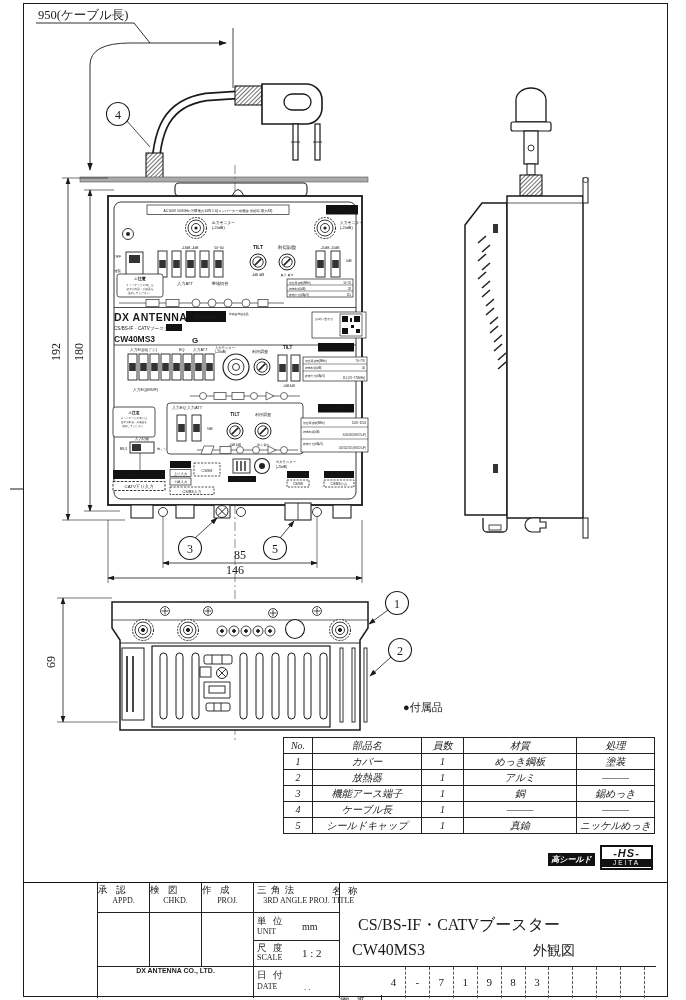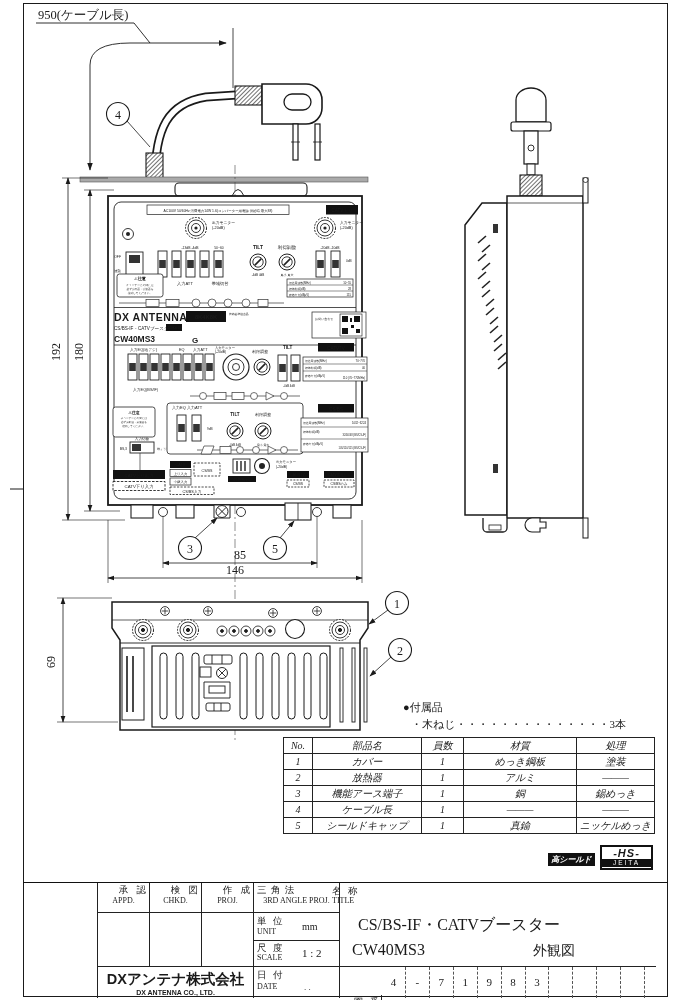--- a/index.html
+++ b/index.html
@@ -22,21 +22,21 @@
             font-family:Liberation Mono, monospace;font-size:8px;font-style:italic;font-weight:bold;
             display:flex;align-items:center;justify-content:center;}
   .hsbox{left:600px;top:845px;width:53px;height:25px;border:2px solid #111;background:#fff;box-sizing:border-box;}
   .hsbox .hs{font-family:"Liberation Sans",sans-serif;font-weight:bold;font-style:italic;
              font-size:11px;text-align:center;line-height:12px;letter-spacing:1px;}
   .hsbox .jeita{background:#111;color:#fff;font-family:"Liberation Sans",sans-serif;
              font-size:6.5px;text-align:center;line-height:8px;letter-spacing:2px;}
   
   .tb{left:23px;top:882px;width:645px;height:115px;border-top:1.6px solid #111;box-sizing:border-box;font-size:9px;}
   .tb .cell{position:absolute;box-sizing:border-box;border-right:1px solid #222;border-bottom:1px solid #222;}
-  .tb .jp{font-size:9.5px;letter-spacing:3px;text-align:right;line-height:11px;padding-top:2px;}
+  .tb .jp{font-size:9.5px;letter-spacing:3px;text-align:left;line-height:11px;padding-top:2px;}
   .tb .en{font-size:8px;text-align:center;line-height:9px;}
   .tb .left{text-align:left;padding-left:3px;letter-spacing:1px;}
   .digits{display:flex;height:100%;}
   .digits .d{flex:1;border-left:1px dashed #555;text-align:center;font-size:11px;line-height:30px;}
   .digits .d:first-child{border-left:none;}
   .company{font-family:"Liberation Sans",sans-serif;font-weight:bold;text-align:center;}
 </style>
 </head>
 <body>
 
@@ -486,21 +486,20 @@
     <line x1="388" y1="610" x2="369" y2="624" stroke="#1a1a1a" stroke-width="0.8" marker-end="url(#ar)"></line>
     <circle cx="400" cy="650" r="11.5" fill="#fff" stroke="#1a1a1a" stroke-width="1.1"></circle>
     <text x="400" y="654.5" font-size="12" text-anchor="middle">2</text>
     <line x1="391" y1="657" x2="370" y2="676" stroke="#1a1a1a" stroke-width="0.8" marker-end="url(#ar)"></line>
 
     <line x1="10" y1="489" x2="23" y2="489" stroke="#1a1a1a" stroke-width="1"></line>
   </svg>
 
   <div class="abs acc">
     <div>●付属品</div>
-    <div style="padding-left:8px;">・木ねじ・・・・・・・・・・・・・・3本</div>
   </div>
 
   <table class="abs parts">
     <tbody>
         <tr>
       <th style="width:24px">No.</th>
       <th style="width:104px">部品名</th>
       <th style="width:37px">員数</th>
       <th style="width:108px">材質</th>
       <th>処理</th>
@@ -583,21 +582,20 @@
       <span style="position:absolute;left:48px;top:6px;font-size:11px;">1 : 2</span>
       </div>
     <div class="cell" style="left:305px;top:0;width:328px;height:84px;border-right:none;">
       <span style="position:absolute;left:4px;top:2px;font-size:9.5px;letter-spacing:2px;">名 称</span>
       <span style="position:absolute;left:4px;top:13px;font-size:8px;">TITLE</span>
       <div style="position:absolute;left:30px;top:32px;font-size:16px;">CS/BS-IF・CATVブースター</div>
       <div style="position:absolute;left:24px;top:58px;font-size:16px;">CW40MS3</div>
       <div style="position:absolute;left:205px;top:59px;font-size:14px;">外観図</div>
     </div>
     <div class="cell company" style="left:75px;top:84px;width:156px;height:31px;border-bottom:none;">
-      <div style="font-size:14.5px;margin-top:3px;">DXアンテナ株式会社</div>
       <div style="font-size:7px;">DX ANTENNA CO., LTD.</div>
       </div>
     <div class="cell" style="left:231px;top:84px;width:86px;height:31px;border-bottom:none;">
       <span style="position:absolute;left:3px;top:2px;font-size:9.5px;letter-spacing:2px;">日 付</span>
       <span style="position:absolute;left:3px;top:15px;font-size:8px;">DATE</span>
       <span style="position:absolute;left:50px;top:15px;font-size:9px;">.  .</span>
       </div>
     <div class="cell" style="left:317px;top:84px;width:42px;height:31px;border-bottom:none;margin-top:28px;">
       <div class="jp" style="letter-spacing:2px;">図 番</div>
       <div class="en" style="font-size:7px;">DRW. No.</div>

